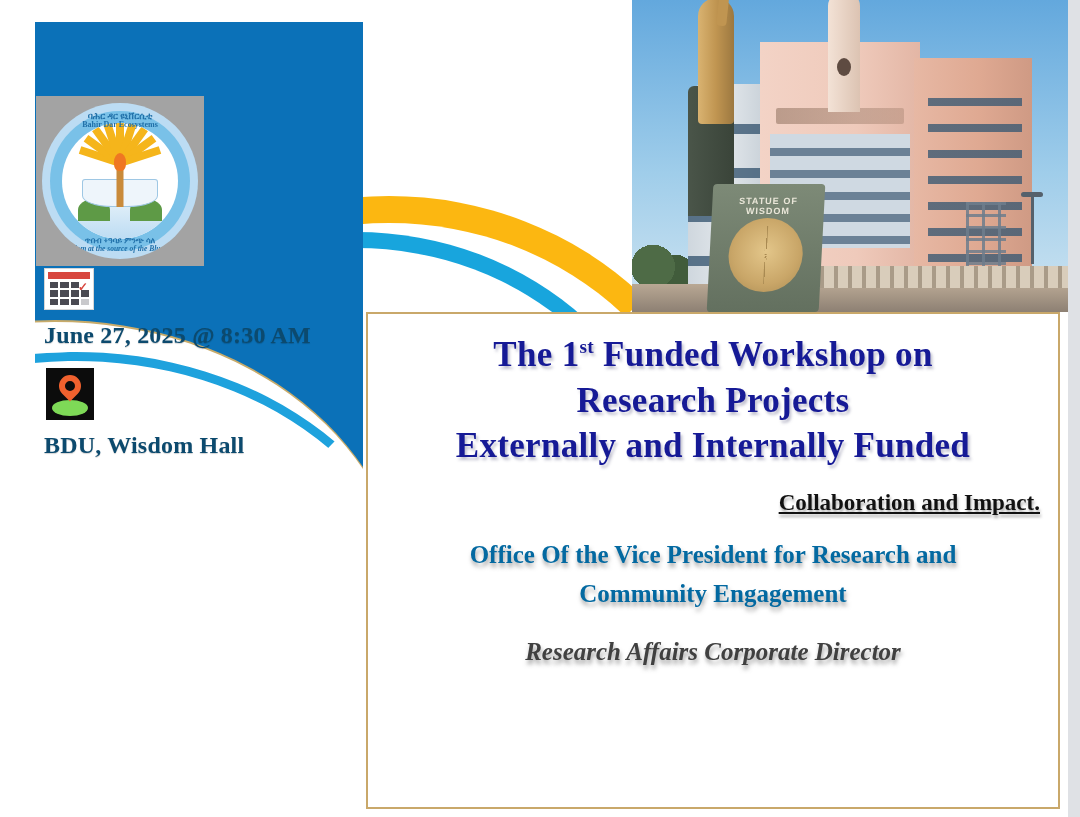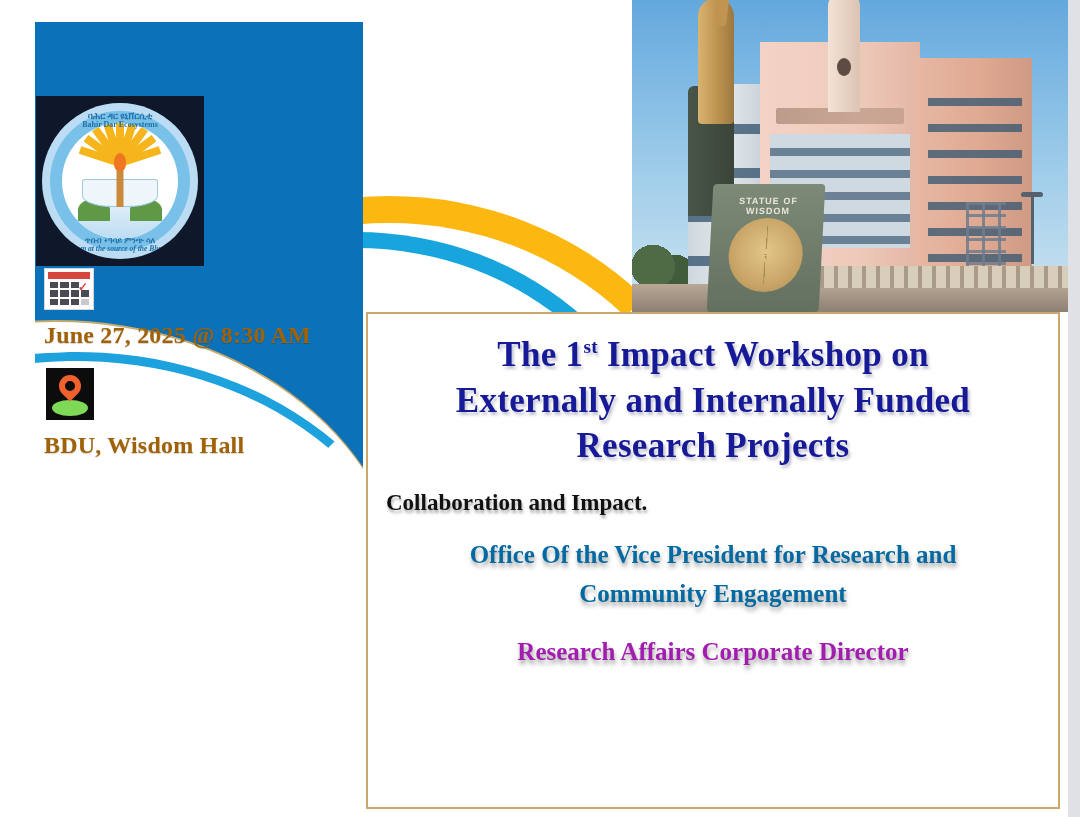--- a/index.html
+++ b/index.html
@@ -114,21 +114,21 @@
     border-top-color: #18a5dd;
   }
 
   
   .logo-box {
     position: absolute;
     left: 36px;
     top: 96px;
     width: 168px;
     height: 170px;
-    background: #0f172a;
+    background: #a3a3a3;
     display: flex;
     align-items: center;
     justify-content: center;
   }
   .logo-seal {
     position: relative;
     width: 156px;
     height: 156px;
     border-radius: 50%;
     background: #bcdcf3;
@@ -292,21 +292,21 @@
     left: 6px; top: 6px;
     width: 10px; height: 10px;
     background: #0c0c0c;
     border-radius: 50%;
   }
 
   
   .side-text {
     position: absolute;
     left: 44px;
-    color: #a16207;
+    color: #0c4a6e;
     font-weight: bold;
     font-size: 24px;
     letter-spacing: 0.2px;
     white-space: nowrap;
     text-shadow: 0 1px 1px rgba(0,0,0,0.18);
   }
   .side-date { top: 322px; }
   .side-place { top: 432px; }
 
   
@@ -514,39 +514,40 @@
 
   .theme-block {
     margin: 16px 18px 0 18px;
     color: #111111;
     font-weight: bold;
     font-size: 23px;
     line-height: 1.55;
     text-align: justify;
     text-shadow: 1px 3px 3px rgba(90,90,90,0.50);
   }
-  .theme-block .last { text-align: left; }
+  .theme-block .last { text-align: right; text-decoration: underline; }
 
   .office-block {
     margin: 16px 18px 0 18px;
     text-align: center;
     color: #0369a1;
     font-weight: bold;
     font-size: 25px;
     line-height: 1.55;
     text-shadow: 1px 4px 4px rgba(90,90,90,0.55);
   }
   .role-block {
     margin: 20px 18px 0 18px;
     text-align: center;
-    color: #a21caf;
+    color: #404040;
     font-weight: bold;
     font-size: 25px;
     line-height: 1.4;
     text-shadow: 1px 4px 4px rgba(90,90,90,0.55);
+    font-style: italic;
   }
 </style>
 </head>
 <body>
 
 <div id="poster">
 
   <div class="gutter-left"></div>
   <div class="gutter-right"></div>
 
@@ -651,23 +652,23 @@
     <div class="statue-arm"></div>
     <div class="statue-base">
       <div class="statue-plaque">STATUE OF WISDOM</div>
       <div class="statue-medal"></div>
     </div>
   </div>
 
   <div class="content-panel">
 
     <div class="title-block">
-      <div class="title-line"><span>The 1</span><sup>st</sup><span> Impact Workshop on</span></div>
+      <div class="title-line"><span>The 1</span><sup>st</sup><span> Funded Workshop on</span></div>
+      <div class="title-line">Research Projects</div>
       <div class="title-line">Externally and Internally Funded</div>
-      <div class="title-line">Research Projects</div>
     </div>
 
     <div class="theme-block">
       <div class="last">Collaboration and Impact.</div>
     </div>
 
     <div class="office-block">
       <div>Office Of the Vice President for Research and</div>
       <div>Community Engagement</div>
     </div>

